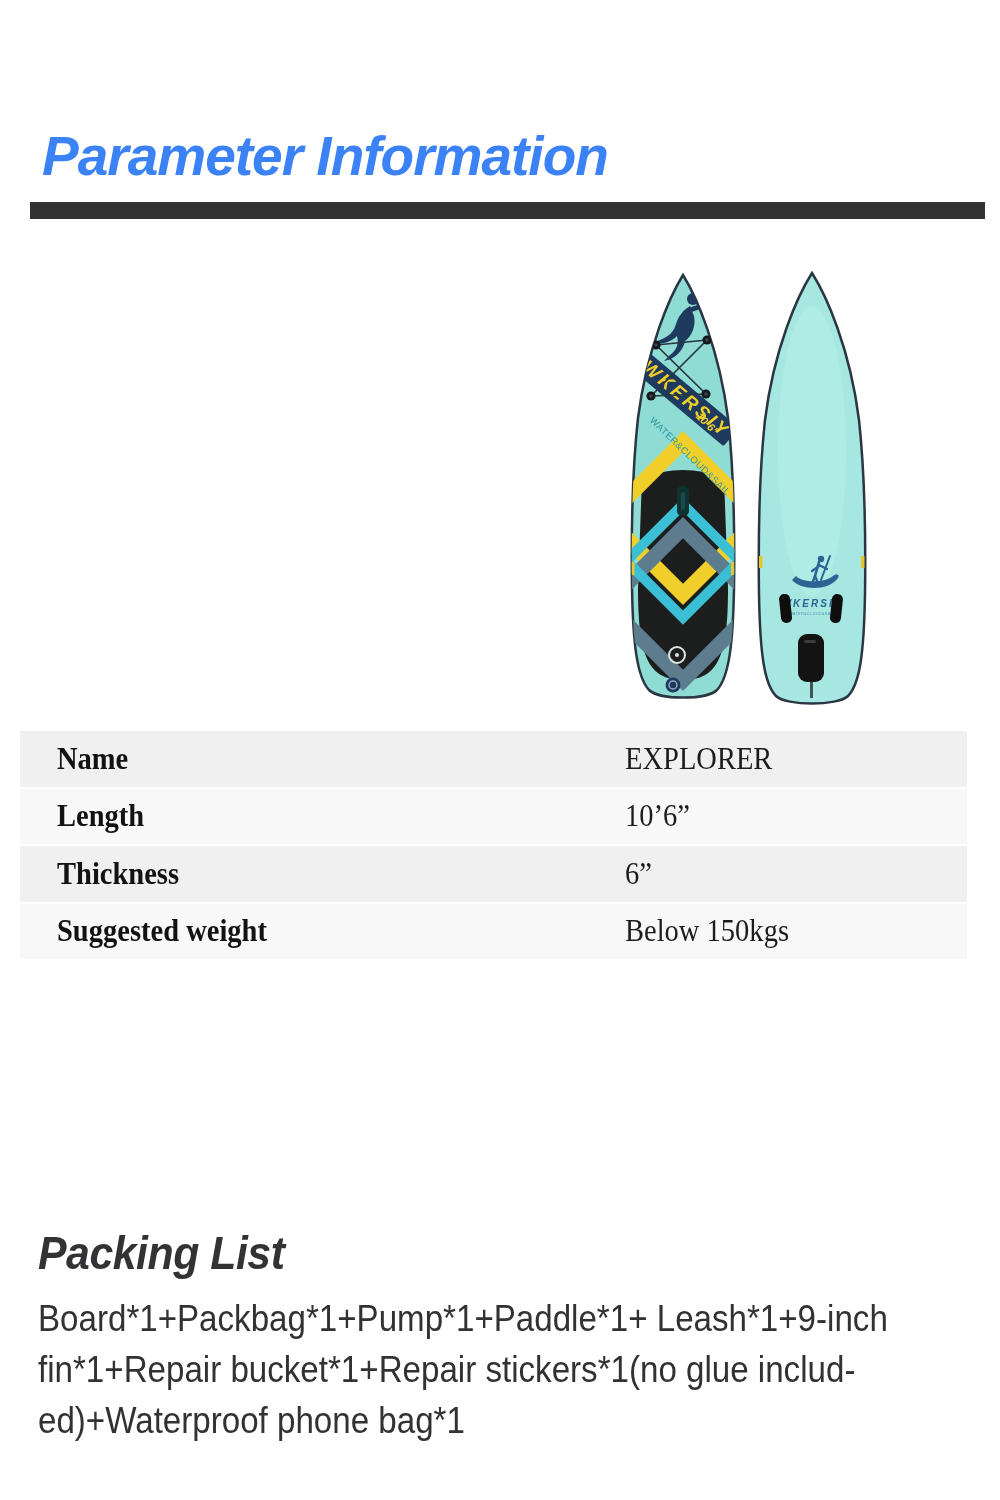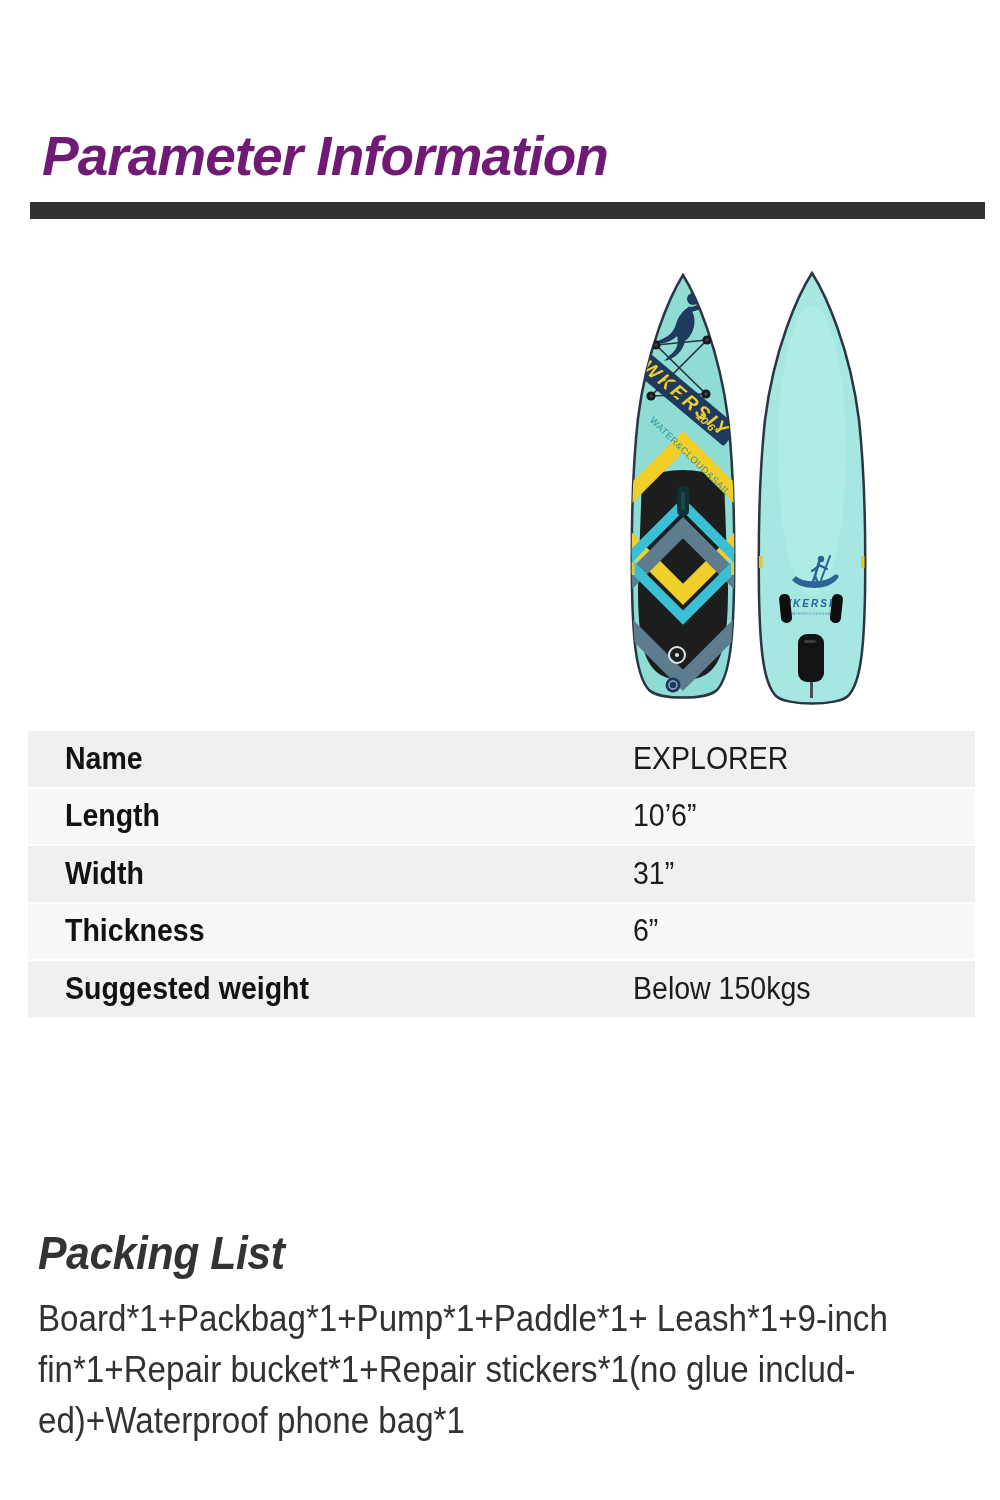--- a/index.html
+++ b/index.html
@@ -7,32 +7,32 @@
   body { font-family:"Liberation Sans", sans-serif; }
   #screen {
     position:relative; width:1000px; height:1500px;
     background:#ffffff; overflow:hidden; margin:0 auto;
   }
 
   
   .big-title {
     position:absolute; left:42px; top:126px;
     font-size:55px; line-height:1.1; font-weight:700; font-style:italic;
-    color:#701a75; letter-spacing:-1px; white-space:nowrap;
+    color:#3b82f6; letter-spacing:-1px; white-space:nowrap;
   }
   .divider-bar {
     position:absolute; left:30px; top:202px;
     width:955px; height:17px; background:#323232;
   }
 
   
   .boards-svg { position:absolute; left:590px; top:266px; width:300px; height:450px; }
 
   
-  .spec-table { position:absolute; left:28px; top:731px; width:947px; }
+  .spec-table { position:absolute; left:20px; top:731px; width:947px;font-family:Liberation Serif, serif; }
   .spec-row { position:relative; height:55.5px; margin-bottom:2px; }
   .spec-row:last-child { margin-bottom:8px; }
   .spec-row:nth-child(odd)  { background:#f0f0f0; }
   .spec-row:nth-child(even) { background:#f8f8f8; }
   .spec-label {
     position:absolute; left:37px; top:50%;
     transform:translateY(-50%) scaleX(0.92); transform-origin:left center;
     font-size:31px; font-weight:700; color:#121212; white-space:nowrap;
   }
   .spec-value {
@@ -164,24 +164,20 @@
   <div class="spec-table">
     <div class="spec-row">
       <div class="spec-label">Name</div>
       <div class="spec-value">EXPLORER</div>
     </div>
     <div class="spec-row">
       <div class="spec-label">Length</div>
       <div class="spec-value">10’6”</div>
     </div>
     <div class="spec-row">
-      <div class="spec-label">Width</div>
-      <div class="spec-value">31”</div>
-    </div>
-    <div class="spec-row">
       <div class="spec-label">Thickness</div>
       <div class="spec-value">6”</div>
     </div>
     <div class="spec-row">
       <div class="spec-label">Suggested weight</div>
       <div class="spec-value">Below 150kgs</div>
     </div>
   </div>
 
   <h2 class="packing-title">Packing List</h2>

